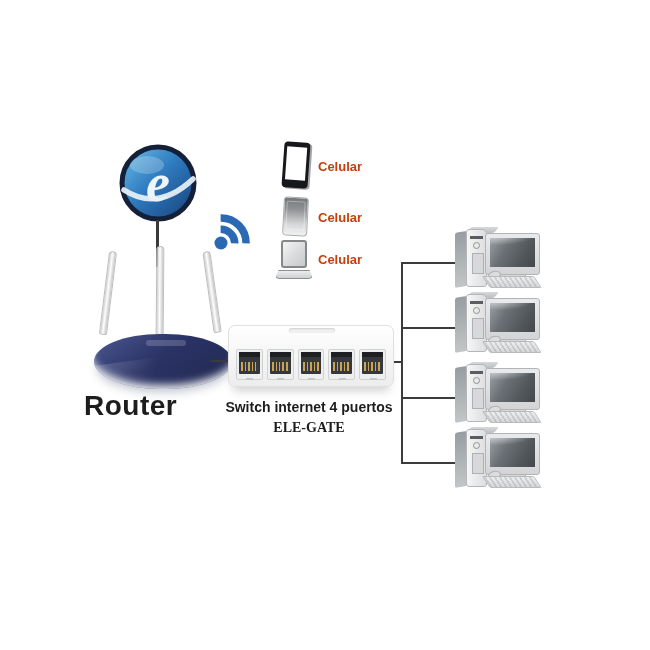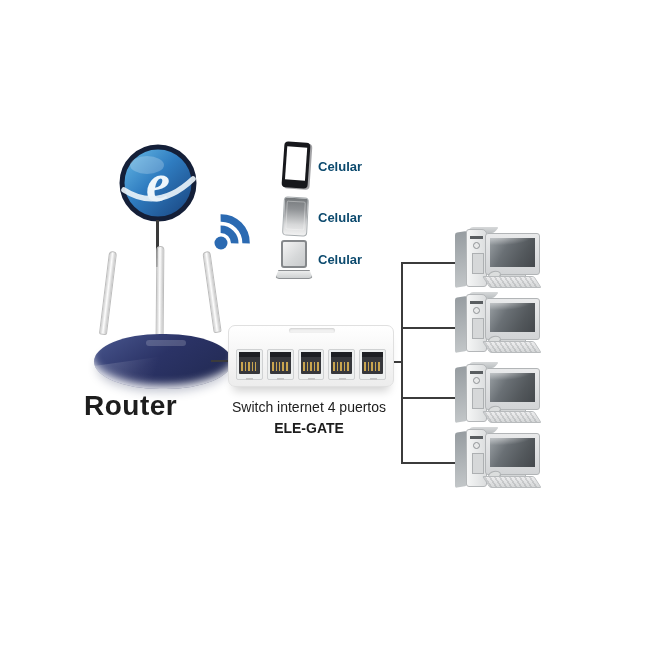--- a/index.html
+++ b/index.html
@@ -25,21 +25,21 @@
   #router-body::before{content:"";position:absolute;left:-10px;top:26px;width:110px;height:50px;
     background:linear-gradient(115deg,rgba(255,255,255,.22),rgba(255,255,255,0) 60%);
     transform:rotate(-8deg);}
   #router-body::after{content:"";position:absolute;left:52px;top:6px;width:40px;height:6px;
     background:rgba(255,255,255,.18);border-radius:3px;}
   #router-label{position:absolute;left:84px;top:390px;width:158px;text-align:left;
     font-size:28px;font-weight:bold;letter-spacing:.5px;}
   
   #wifi{position:absolute;left:203px;top:201px;width:60px;height:60px;}
   
-  .device-label{position:absolute;font-size:13px;font-weight:bold;color:#0c4a6e;}
+  .device-label{position:absolute;font-size:13px;font-weight:bold;color:#c2410c;}
   .device-icon{position:absolute;box-sizing:border-box;}
   .icon-celular{left:283px;top:142px;width:26px;height:46px;background:#17181c;border-radius:4px;
     transform:rotate(4deg);box-shadow:2px 1px 0 rgba(90,90,95,.55);}
   .icon-celular::before{content:"";position:absolute;left:3px;right:3px;top:5px;bottom:8px;background:#ffffff;}
   .device-celular .device-label{left:318px;top:159px;}
   .icon-tableta{left:283px;top:197px;width:25px;height:39px;border-radius:4px;
     border:1.5px solid #a7acaf;transform:rotate(3deg);
     background:linear-gradient(180deg,#74787b 0%,#8f9295 30%,#d7d8d9 72%,#f1f1f1 100%);}
   .icon-tableta::before{content:"";position:absolute;left:2px;right:2px;top:3px;bottom:5px;
     border:1px solid rgba(255,255,255,.35);border-radius:2px;}
@@ -61,22 +61,22 @@
   #switch-handle{position:absolute;left:60px;top:2px;width:46px;height:5px;border-radius:3px;
     background:#f1f1f1;box-shadow:inset 0 1px 2px rgba(0,0,0,.14);}
   #ports{position:absolute;left:7px;right:7px;top:23px;height:31px;display:flex;gap:4px;}
   .port{flex:1;position:relative;background:#eef0f0;border:1px solid #cfd1d2;border-radius:2px;}
   .port-slot{position:absolute;left:2px;right:2px;top:2px;bottom:5px;background:#36373b;border-radius:1px;}
   .port-slot::before{content:"";position:absolute;left:0;right:0;top:0;height:5px;background:#1e1f23;}
   .port-slot::after{content:"";position:absolute;left:2px;right:2px;bottom:3px;height:9px;
     background:repeating-linear-gradient(90deg,#c9a54f 0 1.5px,#3a3b3f 1.5px 3.5px);}
   .port-num{position:absolute;left:50%;bottom:-1px;width:7px;height:2px;margin-left:-3px;background:#c7c7c7;}
   #switch-caption{position:absolute;left:211px;top:399px;width:196px;text-align:center;z-index:2;}
-  #switch-caption .cap1{font-size:14px;font-weight:normal;}
-  #switch-caption .cap2{font-size:14px;font-weight:bold;margin-top:5px;}
+  #switch-caption .cap1{font-size:14px;font-weight:bold;}
+  #switch-caption .cap2{font-size:14px;font-weight:bold;margin-top:5px;font-family:Liberation Serif, serif;}
   
   .cable{position:absolute;background:#3b3b3b;z-index:1;}
   #cable-router-switch{left:211px;top:360px;width:19px;height:2px;}
   #cable-switch-bus{left:393px;top:361px;width:10px;height:2px;}
   #cable-bus{left:401px;top:262px;width:2px;height:202px;}
   .cable-branch{left:401px;width:56px;height:2px;}
   
   #computers{position:absolute;left:0;top:0;z-index:2;}
   .computer{position:absolute;left:452px;width:96px;height:64px;}
   .computer:nth-of-type(1){top:227px;} .computer:nth-of-type(2){top:292px;}

